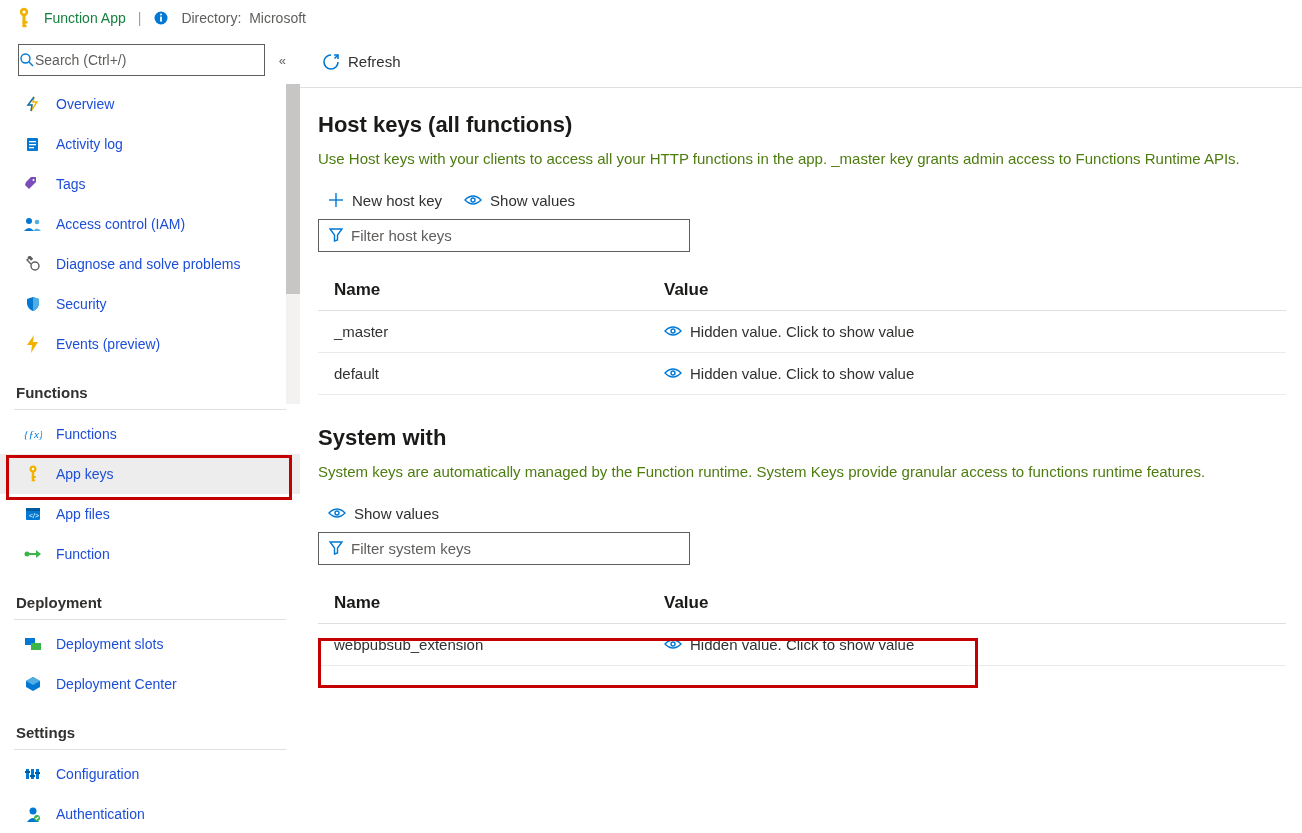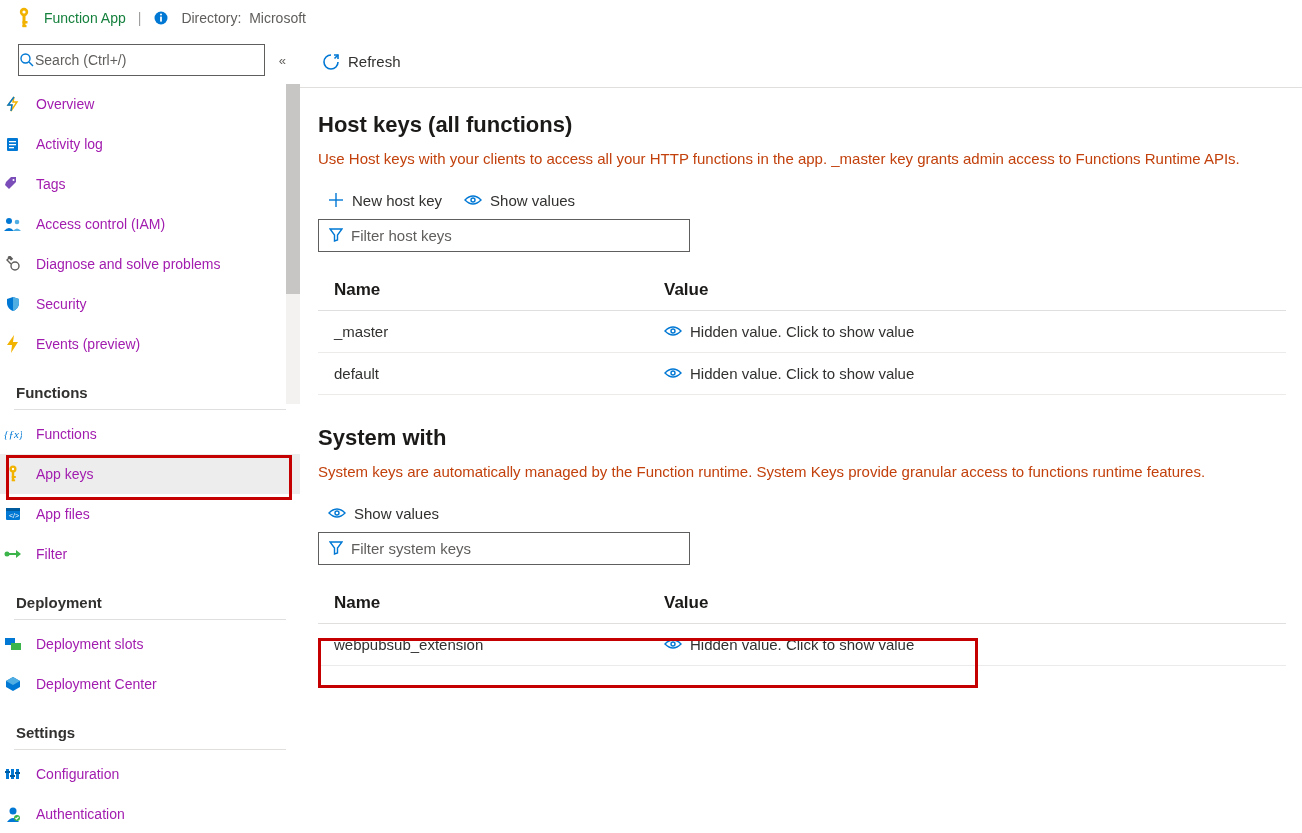--- a/index.html
+++ b/index.html
@@ -51,24 +51,24 @@
     border:none; outline:none; flex:1; font-size:14px; color:#323130;
     font-family: inherit;
   }
   .search-box input::placeholder { color:#605e5c; }
   .chevrons { color:#605e5c; font-size:13px; letter-spacing:-4px; cursor:pointer; padding:4px; }
 
   .nav-scroll { flex:1; overflow-y:auto; position:relative; }
   .nav-item {
     display:flex; align-items:center;
     height:40px;
-    padding: 0 4px;
+    padding: 0 24px;
     gap:14px;
     cursor:pointer;
-    color:#a21caf;
+    color:#1d4ed8;
   }
   .nav-item.selected { background:#ededed; }
   .nav-item .icon { width:18px; height:18px; display:flex; align-items:center; justify-content:center; flex-shrink:0; }
   .nav-group-label {
     padding: 20px 16px 6px 16px;
     font-weight:600;
     color:#323130;
     font-size:15px;
   }
   .nav-group-underline {
@@ -116,21 +116,21 @@
   .cmd-btn svg { color:#0078d4; }
   .section {
     padding: 12px 0 0 0;
     color:#323130;
   }
   .section h2 {
     font-size:22px; font-weight:600; margin-bottom:10px;
     color:#1b1a19;
   }
   .section p {
-    font-size:15px; color:#c2410c; line-height:1.45;
+    font-size:15px; color:#4d7c0f; line-height:1.45;
   }
   .action-row {
     display:flex; align-items:center; gap:22px;
     margin-top:22px;
     margin-left:10px;
   }
   .link-btn {
     display:flex; align-items:center; gap:8px;
     color:#323130; cursor:pointer; font-size:15px;
   }
@@ -330,21 +330,21 @@
           <span>App files</span>
         </div>
         <div class="nav-item">
           <span class="icon">
             <svg width="18" height="12" viewBox="0 0 18 12">
                 <circle cx="3" cy="6" r="2.5" fill="#3bb44a"></circle>
                 <line x1="5" y1="6" x2="13" y2="6" stroke="#3bb44a" stroke-width="2"></line>
                 <path d="M12 2 L17 6 12 10 z" fill="#3bb44a"></path>
               </svg>
           </span>
-          <span>Filter</span>
+          <span>Function</span>
         </div>
 
         <div class="nav-group-label">Deployment</div>
         <div class="nav-group-underline"></div>
         <div class="nav-item">
           <span class="icon">
             <svg width="18" height="14" viewBox="0 0 18 14">
                 <rect x="1" y="1" width="10" height="7" fill="#0078d4"></rect>
                 <rect x="7" y="6" width="10" height="7" fill="#3bb44a"></rect>
               </svg>

